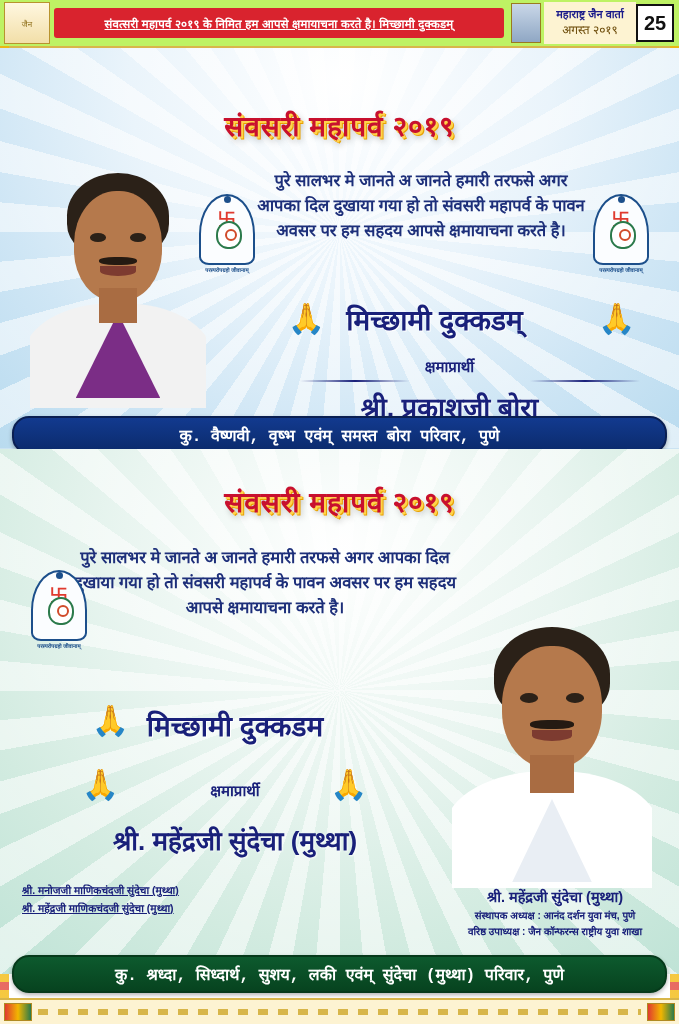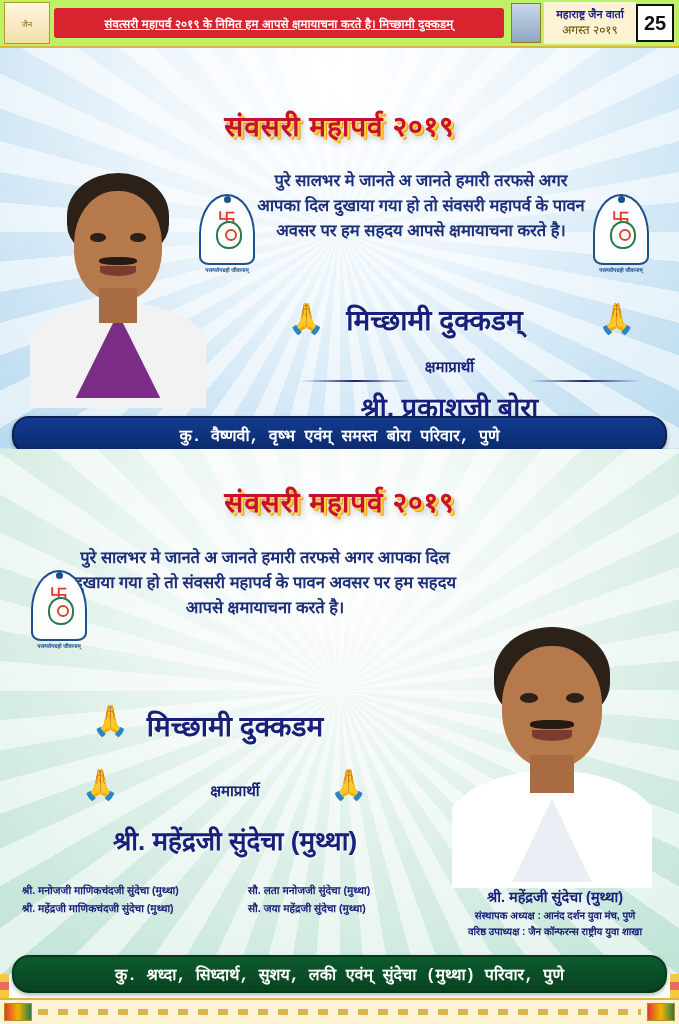--- a/index.html
+++ b/index.html
@@ -559,27 +559,23 @@
 
   <div class="hands flip" style="left:92px; top:706px;">🙏</div>
   <div class="michhami" style="left:60px; width:350px; top:706px;">मिच्छामी दुक्कडम</div>
   <div class="hands" style="left:330px; top:770px;">🙏</div>
   <div class="hands flip" style="left:82px; top:770px;">🙏</div>
 
   <div class="kshama" style="left:60px; width:350px; top:780px;">क्षमाप्रार्थी</div>
 
   <div class="bigname" style="left:10px; width:450px; top:822px; font-size:26px;">श्री. महेंद्रजी सुंदेचा (मुथ्था)</div>
 
-  <div class="fam col-l" style="top:882px;">
+  <div class="fam col-l" style="top:882px;text-decoration:underline;">
     <div>श्री. मनोजजी माणिकचंदजी सुंदेचा (मुथ्था)</div>
     <div>श्री. महेंद्रजी माणिकचंदजी सुंदेचा (मुथ्था)</div>
-  </div>
-  <div class="fam col-r" style="top:882px;">
-    <div>सौ. लता मनोजजी सुंदेचा (मुथ्था)</div>
-    <div>सौ. जया महेंद्रजी सुंदेचा (मुथ्था)</div>
   </div>
 
   <div class="footer-caption cap-name" style="top:886px;">श्री. महेंद्रजी सुंदेचा (मुथ्था)</div>
   <div class="footer-caption cap-role" style="top:908px;">संस्थापक अध्यक्ष : आनंद दर्शन युवा मंच, पुणे</div>
   <div class="footer-caption cap-role" style="top:924px;">वरिष्ठ उपाध्यक्ष : जैन कॉन्फरन्स राष्ट्रीय युवा शाखा</div>
 
   <div class="ribbon ribbon-2">
     <span>कु. श्रध्दा, सिध्दार्थ, सुशय, लकी एवंम् सुंदेचा (मुथ्था) परिवार, पुणे</span>
   </div>
 

